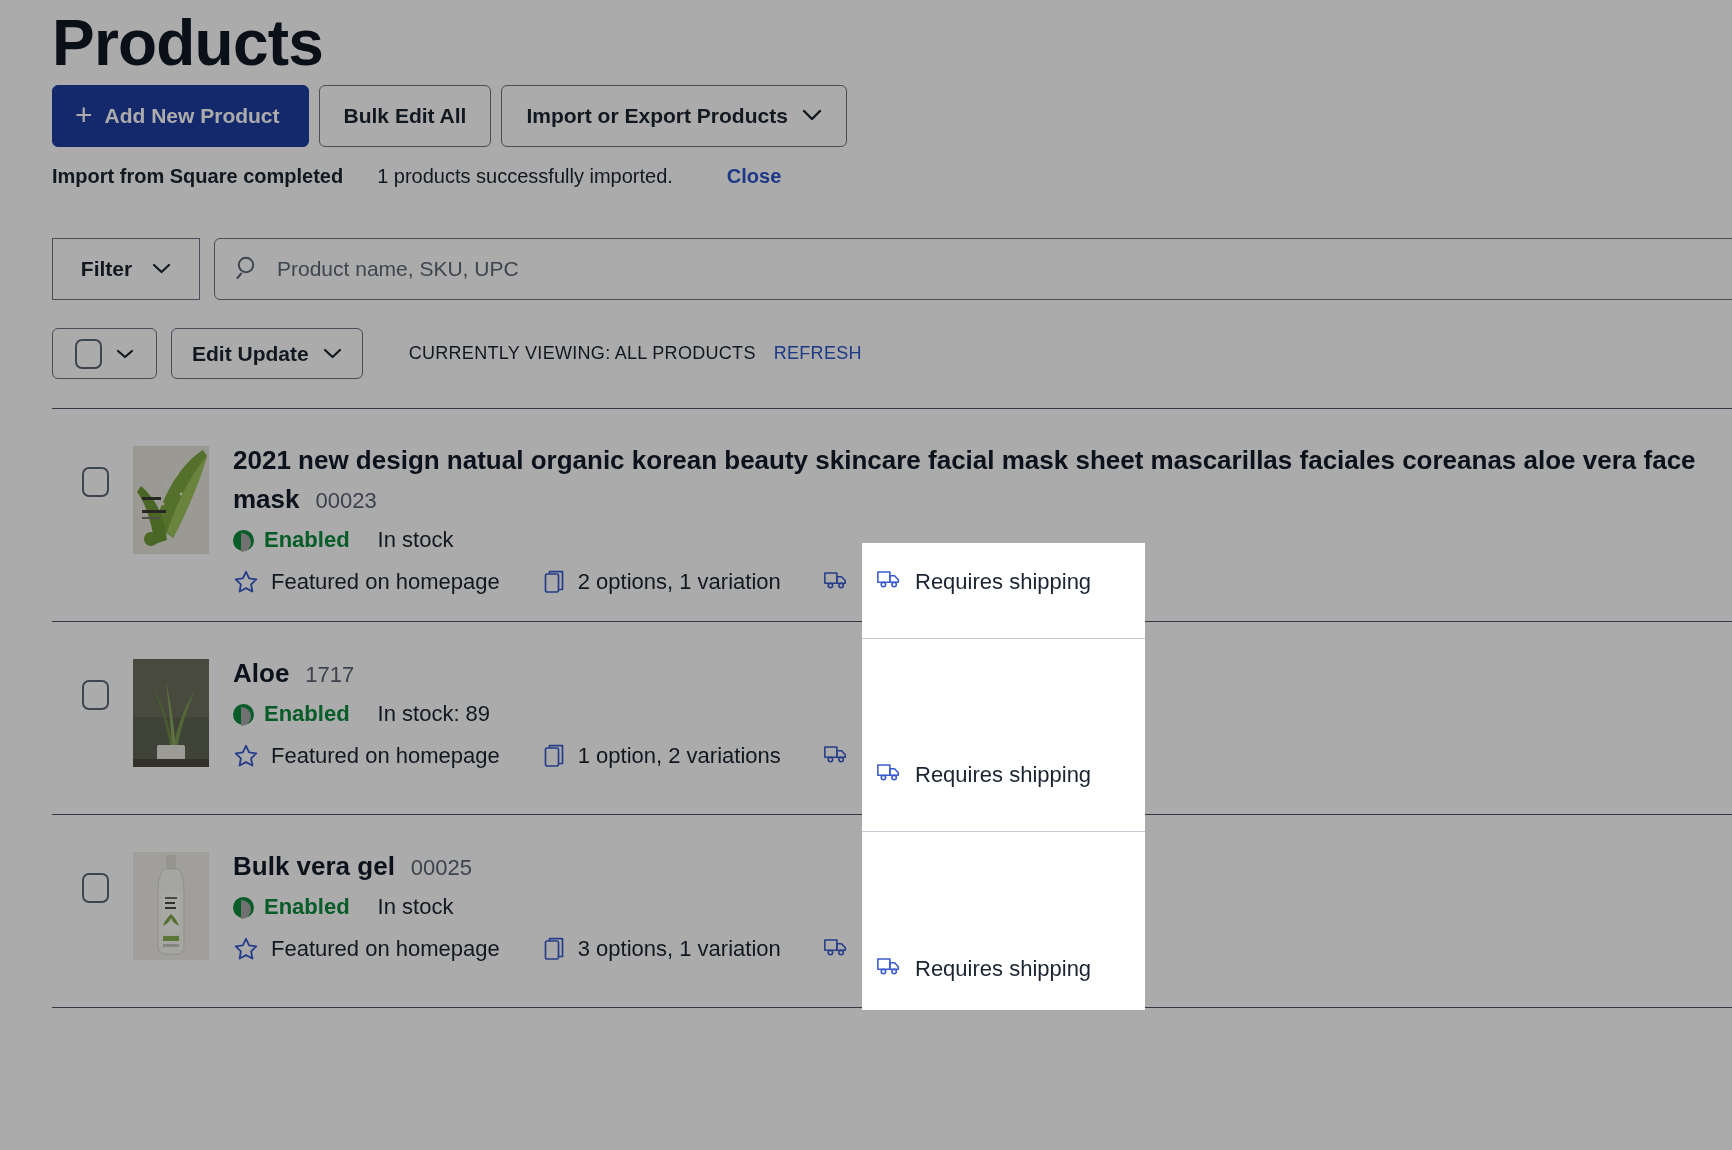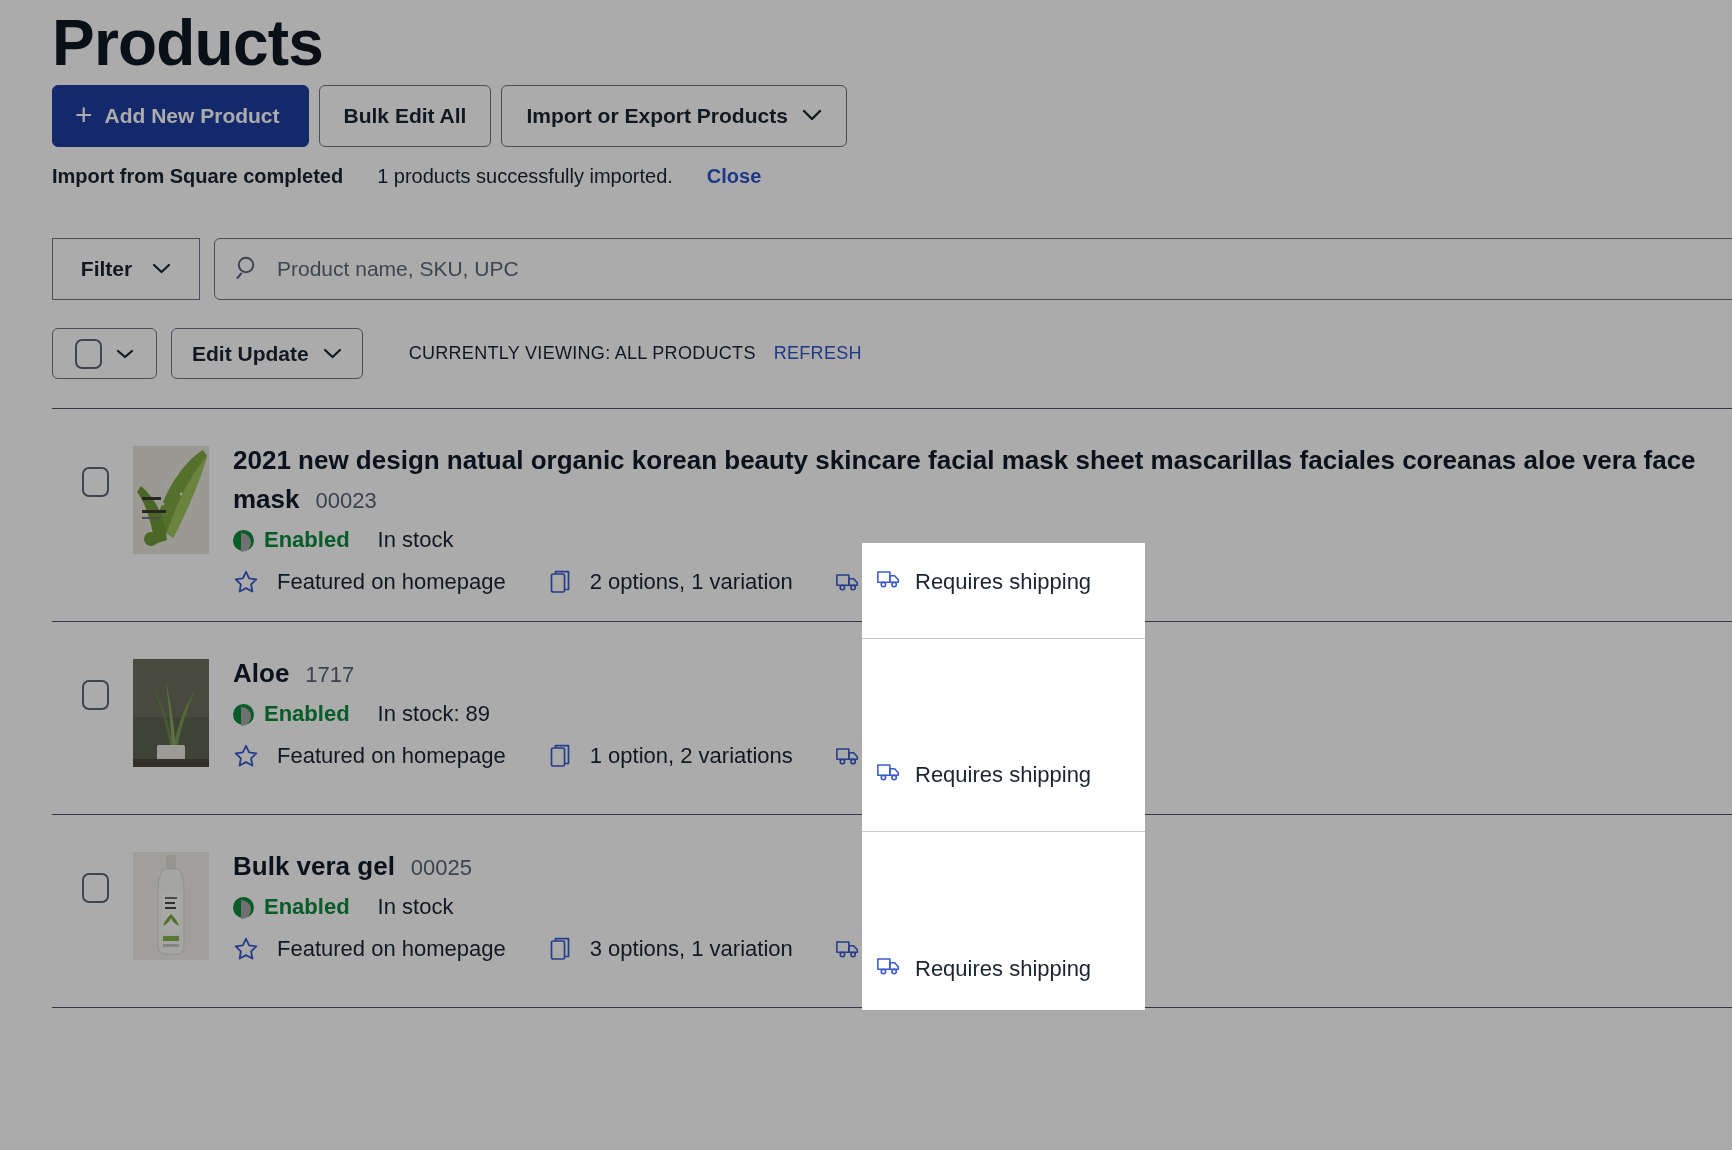--- a/index.html
+++ b/index.html
@@ -99,21 +99,21 @@
     gap: 34px;
     font-size: 20px;
     color: #1b2431;
   }
   .notice-title { font-weight: 700; text-align: right; }
   .notice-body  { font-weight: 400; }
   .notice-link {
     color: #2b54c8;
     font-weight: 700;
     cursor: pointer;
-    margin-left: 0;
+    margin-left: 20px;
   }
 
   
   .filter-row {
     position: absolute;
     left: 52px;
     top: 238px;
     right: -30px;
     display: flex;
     align-items: stretch;
@@ -311,22 +311,22 @@
 
   .meta-line {
     margin-top: 16px;
     display: flex;
     align-items: center;
     font-size: 22px;
     color: #1b2431;
   }
   .meta-item {
     display: flex;
-    align-items: center;
-    gap: 18px;
+    align-items: flex-start;
+    gap: 12px;
     margin-right: 42px;
     white-space: nowrap;
   }
   .meta-item svg { flex: none; display: block; }
 
   
   #spotlight {
     position: absolute;
     left: 862px;
     top: 543px;

